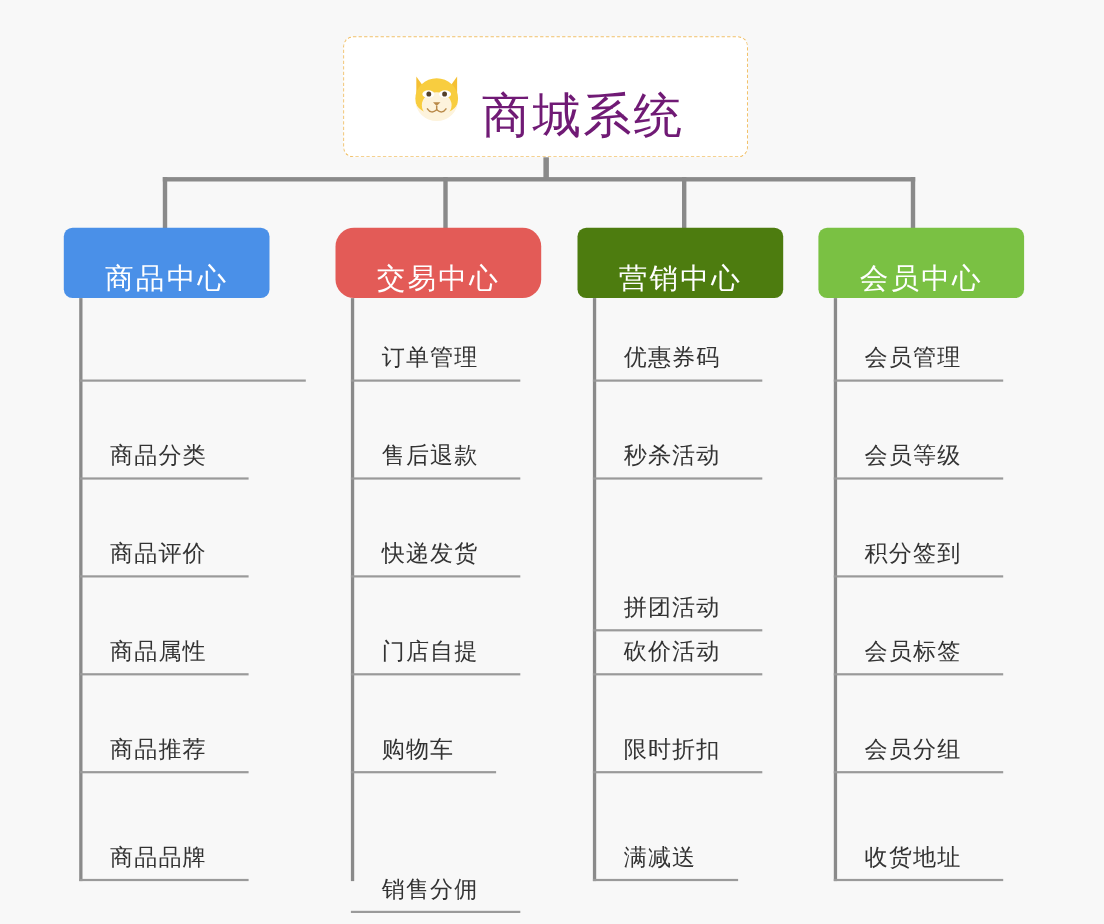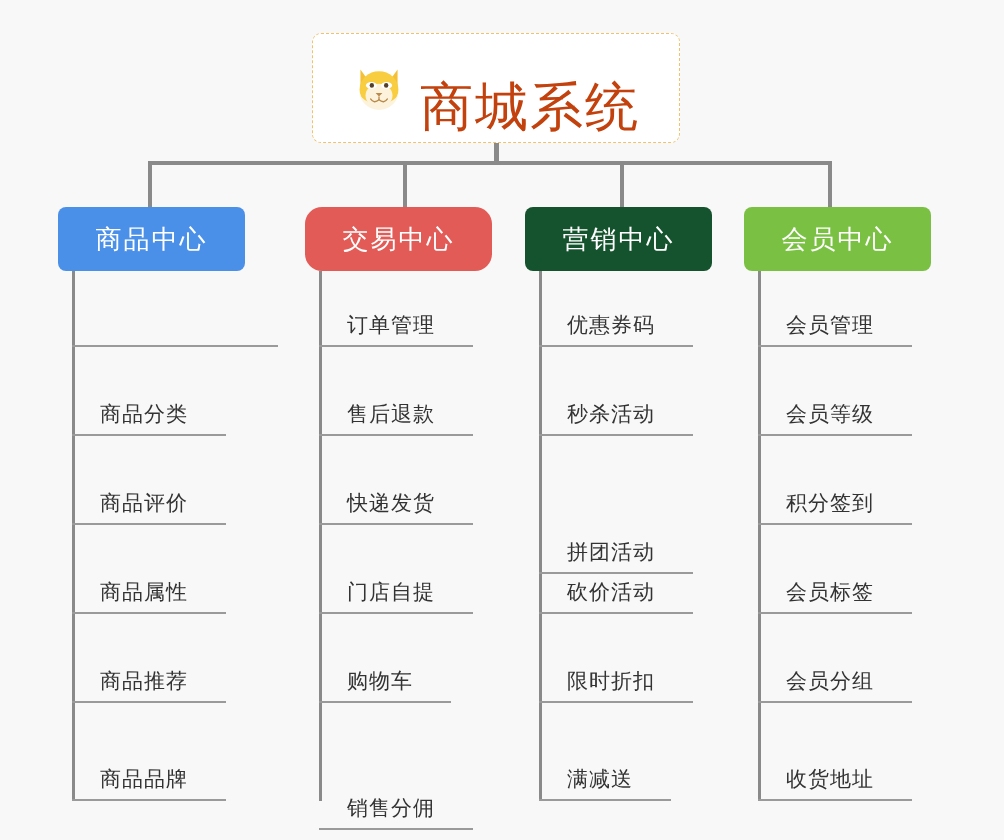--- a/index.html
+++ b/index.html
@@ -39,22 +39,22 @@
     align-items: center;
     gap: 14px;
   }
   .root-icon {
     width: 54px;
     height: 54px;
     display: block;
     flex: none;
   }
   .root-title {
-    font-size: 53px;
-    color: #c2410c;
+    font-size: 44px;
+    color: #701a75;
     letter-spacing: 2px;
     line-height: 1;
     white-space: nowrap;
     margin-top: 36px;
   }
 
   
   .conn {
     position: absolute;
     background: #8a8a8a;
@@ -66,21 +66,21 @@
   .column {
     position: absolute;
     top: 207px;
   }
   .cat-header {
     position: absolute;
     top: 0;
     height: 64px;
     border-radius: 8px;
     display: flex;
-    align-items: center;
+    align-items: flex-end;
     justify-content: center;
     color: #ffffff;
     font-size: 26px;
     letter-spacing: 2px;
     box-sizing: border-box;
   }
   .spine {
     position: absolute;
     width: 3px;
     background: #8a8a8a;
@@ -198,21 +198,21 @@
       <span class="leaf-label">购物车</span>
       <span class="leaf-rule" style="width:132px;"></span>
     </div>
     <div class="leaf" style="left:14px; top:496px; width:154px; height:98px;margin-top:29px;">
       <span class="leaf-label">销售分佣</span>
       <span class="leaf-rule" style="width:154px;"></span>
     </div>
   </div>
 
   <div class="column" style="left:525px;">
-    <div class="cat-header" style="left:0px; width:187px; background:#14532d;">
+    <div class="cat-header" style="left:0px; width:187px; background:#4d7c0f;">
       <span>营销中心</span>
     </div>
     <div class="spine" style="left:14px; top:64px; height:530px;"></div>
 
     <div class="leaf" style="left:14px; top:84px; width:154px; height:56px;">
       <span class="leaf-label">优惠券码</span>
       <span class="leaf-rule" style="width:154px;"></span>
     </div>
     <div class="leaf" style="left:14px; top:140px; width:154px; height:89px;">
       <span class="leaf-label">秒杀活动</span>

